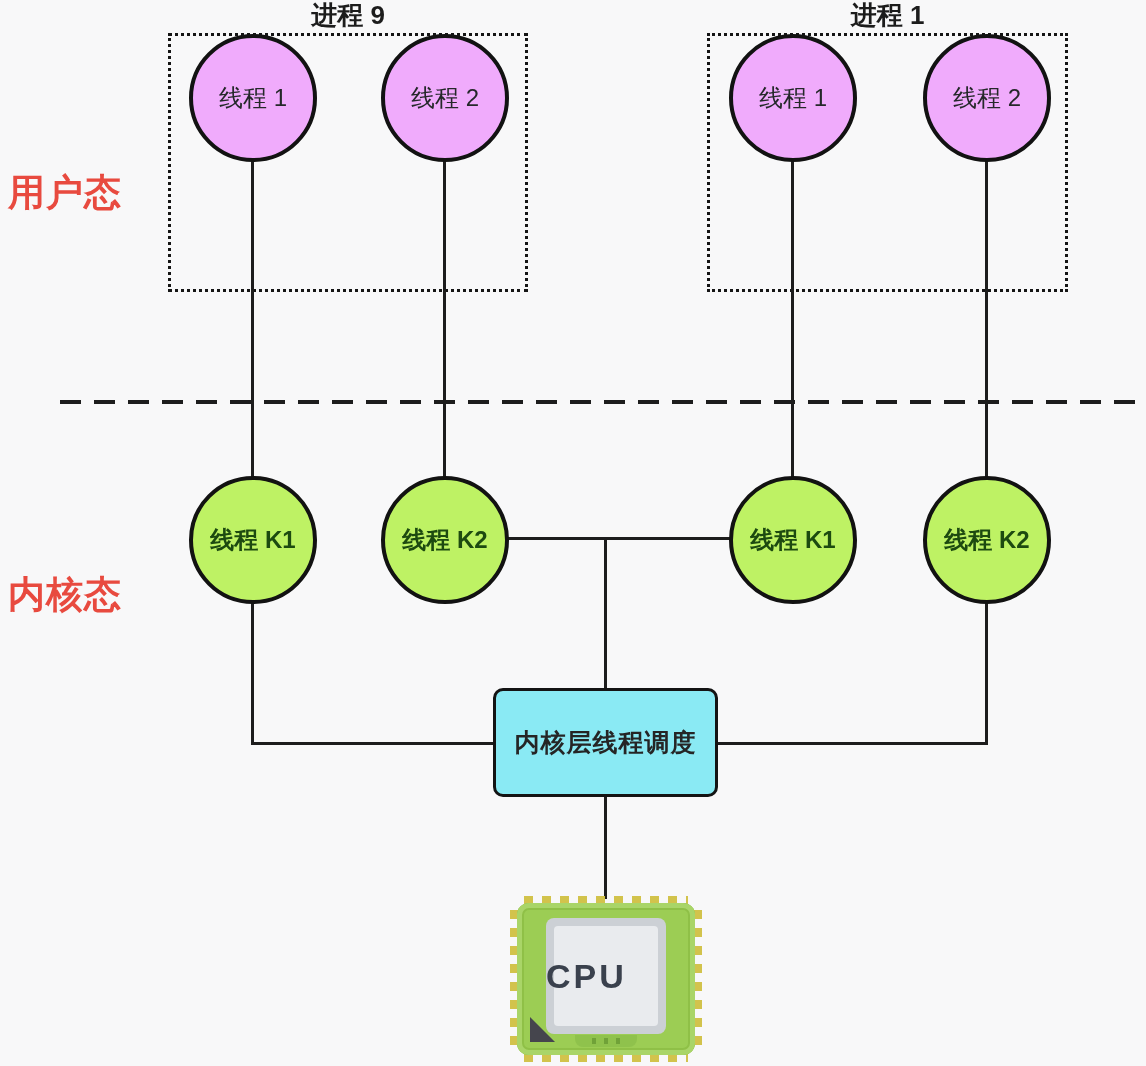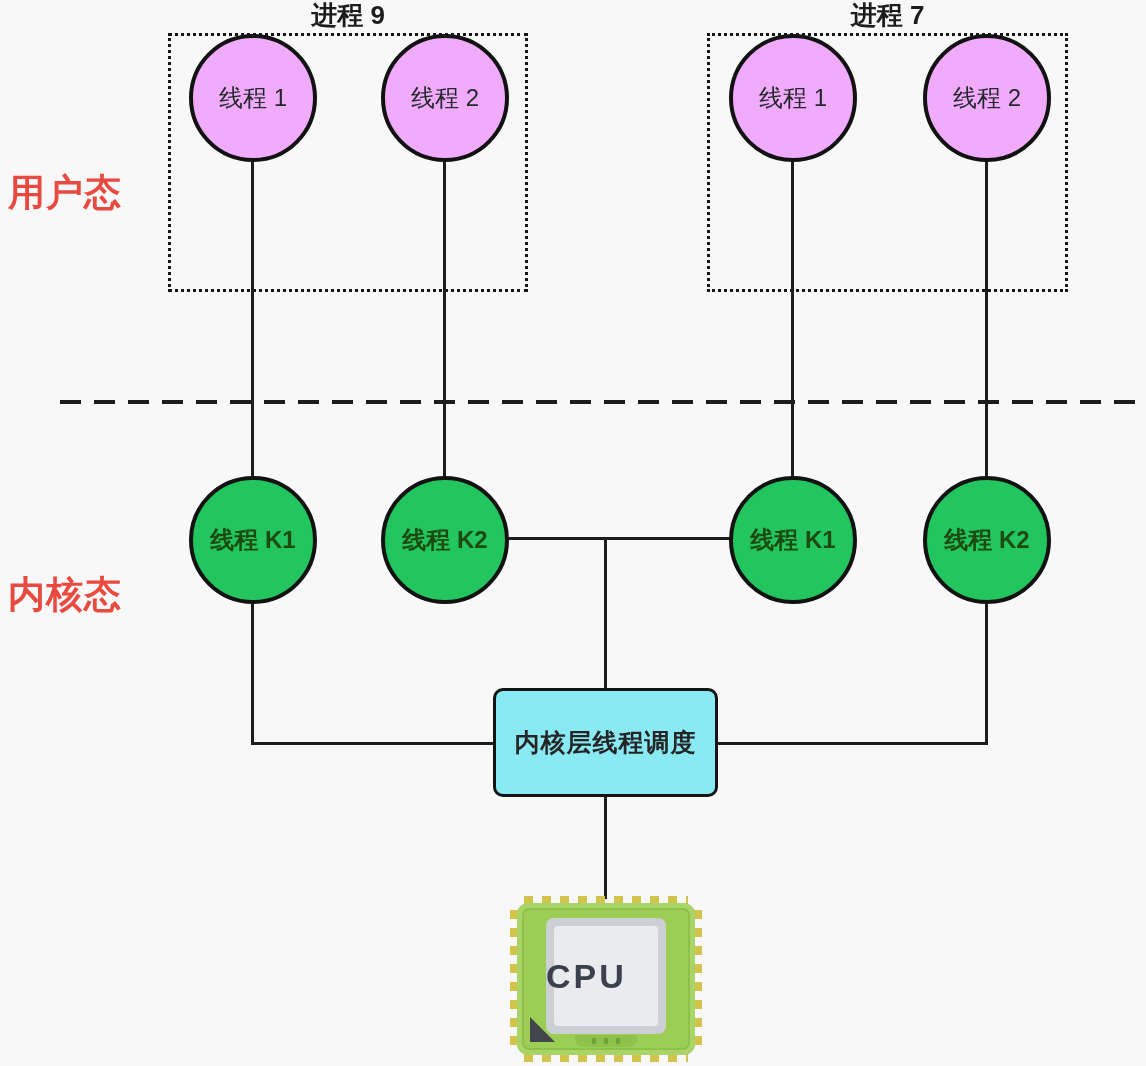--- a/index.html
+++ b/index.html
@@ -28,21 +28,21 @@
     box-sizing:border-box;z-index:0;
   }
   
   .circle{
     position:absolute;width:128px;height:128px;border-radius:50%;
     border:4px solid #121212;box-sizing:border-box;display:flex;
     align-items:center;justify-content:center;z-index:2;
   }
   .circle.user{background:#f0abfc;}
   .circle.user span{font-size:24px;font-weight:500;color:#25282a;}
-  .circle.kernel{background:#22c55e;top:476px;}
+  .circle.kernel{background:#bef264;top:476px;}
   .circle.kernel span{font-size:24px;font-weight:700;color:#1d4a10;}
   
   .sched{
     position:absolute;left:493px;top:688px;width:225px;height:109px;
     background:#8aeaf4;border:3px solid #141414;border-radius:10px;
     box-sizing:border-box;display:flex;align-items:center;justify-content:center;
     z-index:2;
   }
   .sched span{font-size:25px;font-weight:600;color:#252525;letter-spacing:1px;}
   
@@ -85,21 +85,21 @@
 <div id="canvas">
 
   <div class="layer-label" style="top:570px">内核态</div>
   <div class="layer-label" style="top:168px">用户态</div>
 
   <div class="separator"></div>
 
   <div class="proc-title" style="left:168px;width:360px">进程 9</div>
   <div class="proc-box" style="left:168px;width:360px"></div>
 
-  <div class="proc-title" style="left:707px;width:361px">进程 7</div>
+  <div class="proc-title" style="left:707px;width:361px">进程 1</div>
   <div class="proc-box" style="left:707px;width:361px"></div>
 
   <div class="line" style="left:251px;top:160px;width:3px;height:318px"></div>
   <div class="line" style="left:443px;top:160px;width:3px;height:318px"></div>
   <div class="line" style="left:791px;top:160px;width:3px;height:318px"></div>
   <div class="line" style="left:985px;top:160px;width:3px;height:318px"></div>
 
   <div class="line" style="left:507px;top:537px;width:224px;height:3px"></div>
   <div class="line" style="left:604px;top:537px;width:3px;height:151px"></div>
 

